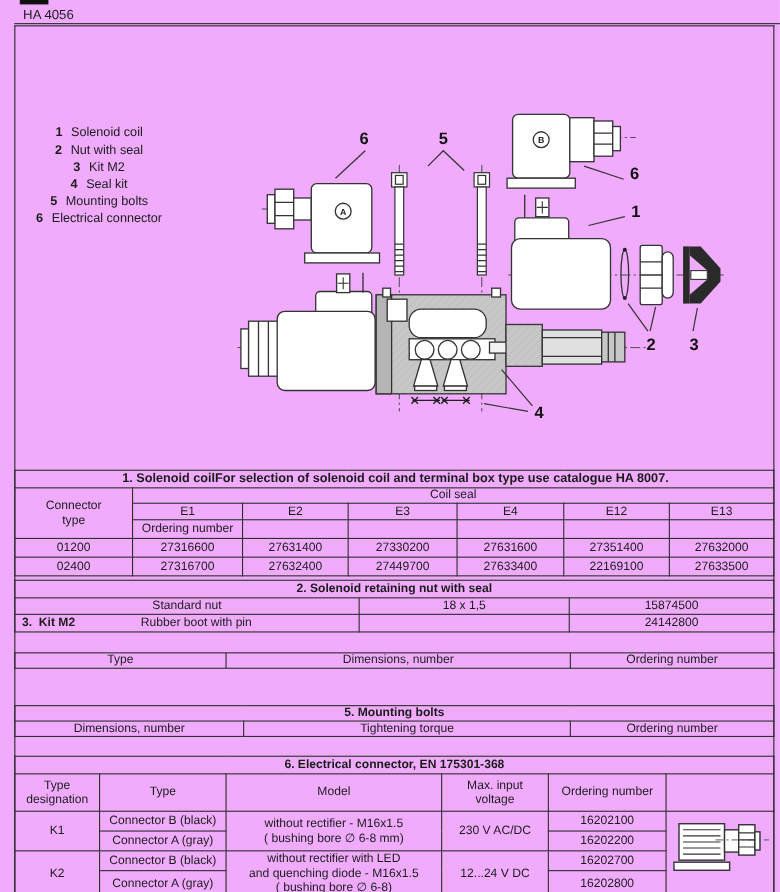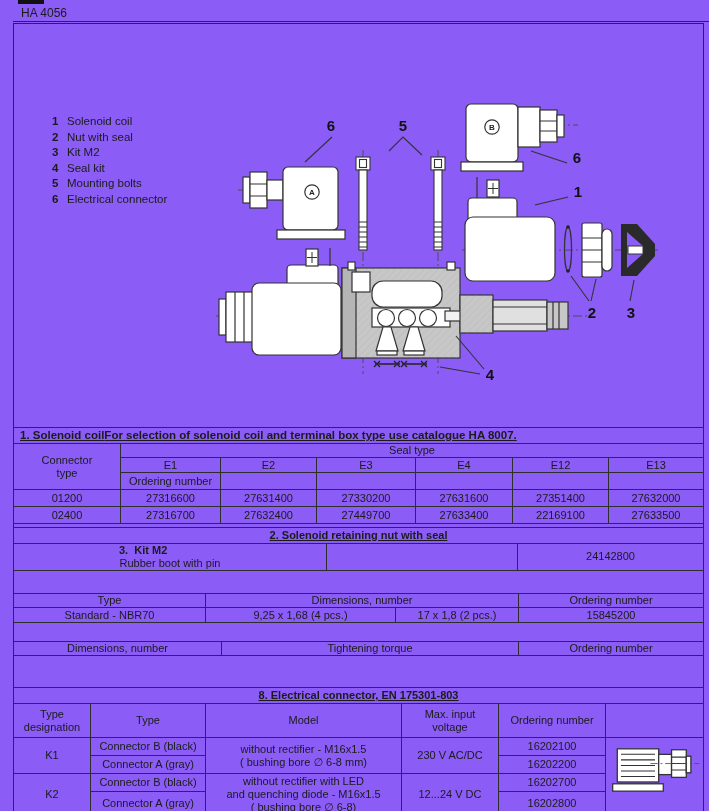--- a/index.html
+++ b/index.html
@@ -1,39 +1,39 @@
 <!DOCTYPE html>
 <html><head>
 <meta charset="utf-8">
 <style>
   html,body{margin:0;padding:0;background:#fff;}
-  .page{position:relative;width:709px;height:811px;background:#8b5cf6;overflow:hidden;
+  .page{position:relative;width:709px;height:811px;background:#f0abfc;overflow:hidden;
         font-family:"Liberation Sans","DejaVu Sans",sans-serif;color:#1b1b1b;}
   .abs{position:absolute;}
   #scan-mark{left:18px;top:0;width:26px;height:4px;background:#111;}
   #doc-code{left:21px;top:6px;font-size:12px;}
   #top-rule{left:13px;top:21px;width:696px;border-top:1.5px solid #2a2a2a;height:0;}
   #frame{left:13px;top:23px;width:689px;height:788px;border:1px solid #2a2a2a;border-bottom:none;}
   #title-bar{left:13px;top:23px;width:689px;height:28px;border:1px solid #2a2a2a;background:#fff;}
   #page-title{padding-left:22px;font-size:19px;font-weight:bold;line-height:28px;letter-spacing:.2px;}
-  #parts-list{left:52px;top:114px;font-size:11.5px;line-height:15.5px;}
+  #parts-list{left:32px;top:114px;font-size:11.5px;line-height:15.5px;text-align:center;}
   .pl{white-space:nowrap;}
   .pl .num{font-weight:bold;display:inline-block;min-width:8px;margin-right:7px;}
   #diagram{left:13px;top:51px;}
   
   .t{position:absolute;left:13px;width:691px;border-collapse:collapse;table-layout:fixed;
      font-size:11px;color:#1b1b1b;}
   .t td{border:1px solid #2e2e2e;text-align:center;vertical-align:middle;padding:0;line-height:1.18;overflow:hidden;}
-  .secflex{display:flex;justify-content:flex-start;align-items:center;font-weight:bold;padding:0 4px 0 6px;font-size:11.5px;text-decoration:underline;}
+  .secflex{display:flex;justify-content:center;align-items:center;font-weight:bold;padding:0 4px 0 6px;font-size:11.5px;}
   .left{text-align:left;padding-left:6px;}
   .pre{white-space:pre-line;}
-  .bold{font-weight:bold;text-decoration:underline;}
+  .bold{font-weight:bold;}
   tr.h14{height:14px;}tr.h15{height:15px;}tr.h16{height:16px;}tr.h17{height:17px;}
   tr.h18{height:18px;}tr.h24{height:24px;}tr.h34{height:34px;}
-  .kitflex{display:flex;align-items:center;flex-direction:column;}
+  .kitflex{display:flex;align-items:center;}
   .kitflex .kt{font-weight:bold;padding-left:6px;width:108px;text-align:left;white-space:pre;}
   .imgcell{position:relative;}
   .imgcell svg{position:absolute;left:3px;top:4px;}
   text.callout{font:bold 15px "Liberation Sans","DejaVu Sans",sans-serif;fill:#111;}
   text.socket{font:bold 8px "Liberation Sans","DejaVu Sans",sans-serif;fill:#222;}
 </style>
 </head>
 <body>
 
 <div class="page">
@@ -209,21 +209,21 @@
           <td colspan="7">
       <div class="secflex">
         <span>1. Solenoid coil</span>
         <span>For selection of solenoid coil and terminal box type use  catalogue HA 8007.</span>
       </div>
           </td>
         </tr>
     <tr class="h14">
       <td rowspan="3" class="pre">Connector
 type</td>
-      <td colspan="6">Seal type</td>
+      <td colspan="6">Coil seal</td>
     </tr>
     <tr class="h15">
       <td>E1</td>
       <td>E2</td>
       <td>E3</td>
       <td>E4</td>
       <td>E12</td>
       <td>E13</td>
     </tr>
     <tr class="h17">
@@ -258,20 +258,25 @@
   <table class="t" style="top:527px">
     <colgroup>
         <col style="width:313px">
         <col style="width:191px">
         <col style="width:186px">
       </colgroup>
     <tbody>
         <tr class="h16">
           <td colspan="3" class="left bold">2. Solenoid retaining nut with seal</td>
         </tr>
+    <tr class="h15">
+      <td>Standard nut</td>
+      <td>18 x 1,5</td>
+      <td>15874500</td>
+    </tr>
     <tr class="h16">
       <td>
             <div class="kitflex">
         <span class="kt">3.  Kit M2</span>
         <span>Rubber boot with pin</span>
             </div>
           </td>
       <td></td>
       <td>24142800</td>
     </tr>
@@ -284,56 +289,53 @@
         <col style="width:190px">
         <col style="width:123px">
         <col style="width:185px">
       </colgroup>
     <tbody>
     <tr class="h14">
       <td>Type</td>
       <td colspan="2">Dimensions, number</td>
       <td>Ordering number</td>
     </tr>
-    <tr class="h15">
-      <td>Standard - NBR70</td>
-      <td>9,25 x 1,68 (4 pcs.)</td>
-      <td>17 x 1,8 (2 pcs.)</td>
-      <td>15845200</td>
-    </tr>
   </tbody>
     </table>
 
   <table class="t" style="top:641px">
     <colgroup>
         <col style="width:208px">
         <col style="width:297px">
         <col style="width:185px">
       </colgroup>
     <tbody>
+        <tr class="h14">
+          <td colspan="3" class="left bold">5. Mounting bolts</td>
+        </tr>
     <tr class="h14">
       <td>Dimensions, number</td>
       <td>Tightening torque</td>
       <td>Ordering number</td>
     </tr>
   </tbody>
     </table>
 
   <table class="t" style="top:687px">
     <colgroup>
         <col style="width:77px">
         <col style="width:115px">
         <col style="width:196px">
         <col style="width:97px">
         <col style="width:107px">
         <col style="width:98px">
       </colgroup>
     <tbody>
         <tr class="h16">
-          <td colspan="6" class="left bold">8. Electrical connector, EN 175301-803</td>
+          <td colspan="6" class="left bold">6. Electrical connector, EN 175301-368</td>
         </tr>
     <tr class="h34">
       <td class="pre">Type
 designation</td>
       <td>Type</td>
       <td>Model</td>
       <td class="pre">Max. input
 voltage</td>
       <td>Ordering number</td>
       <td></td>

